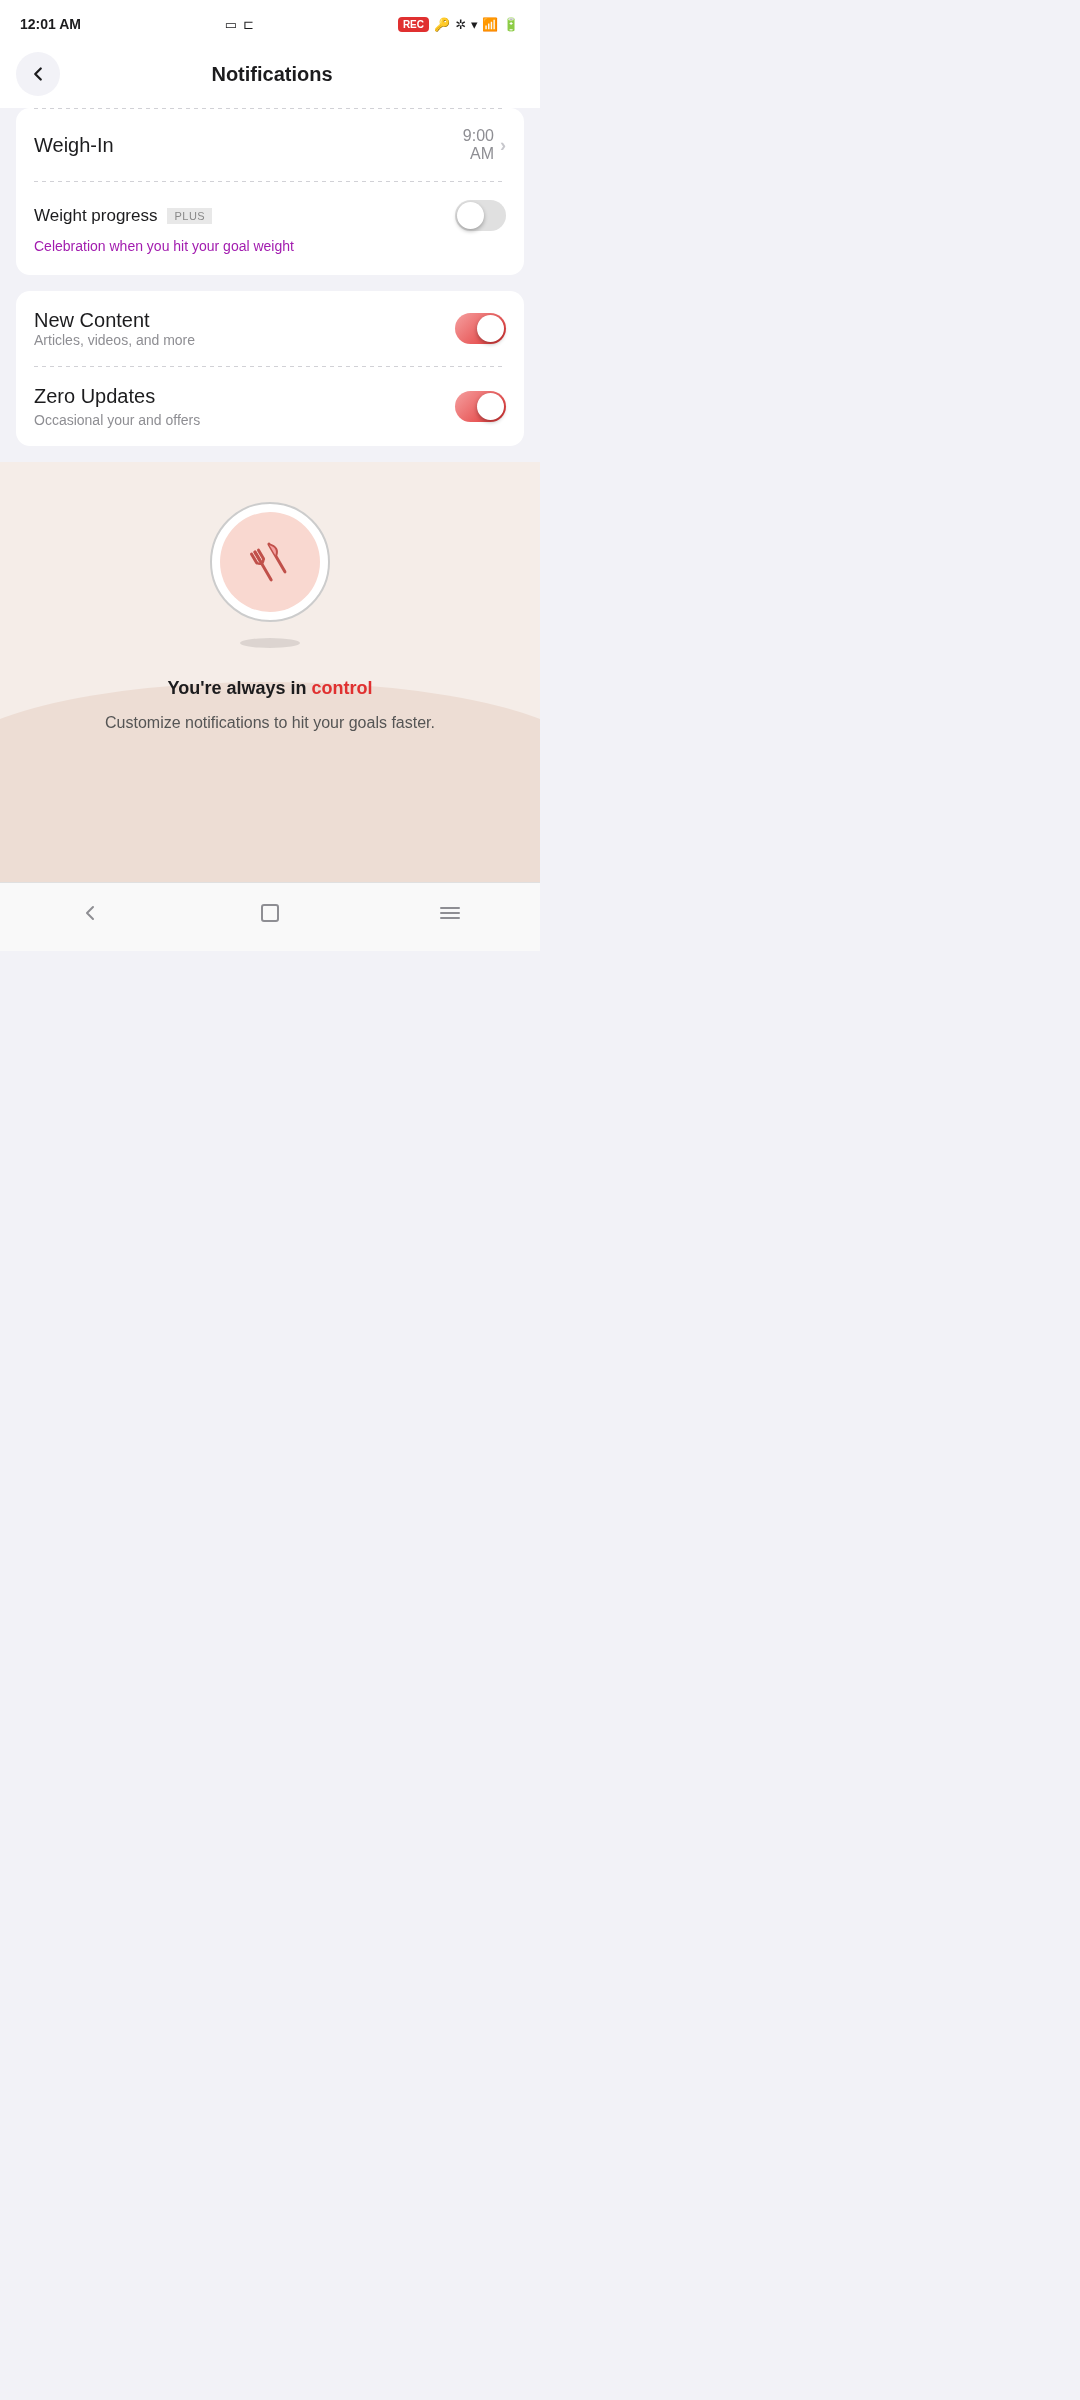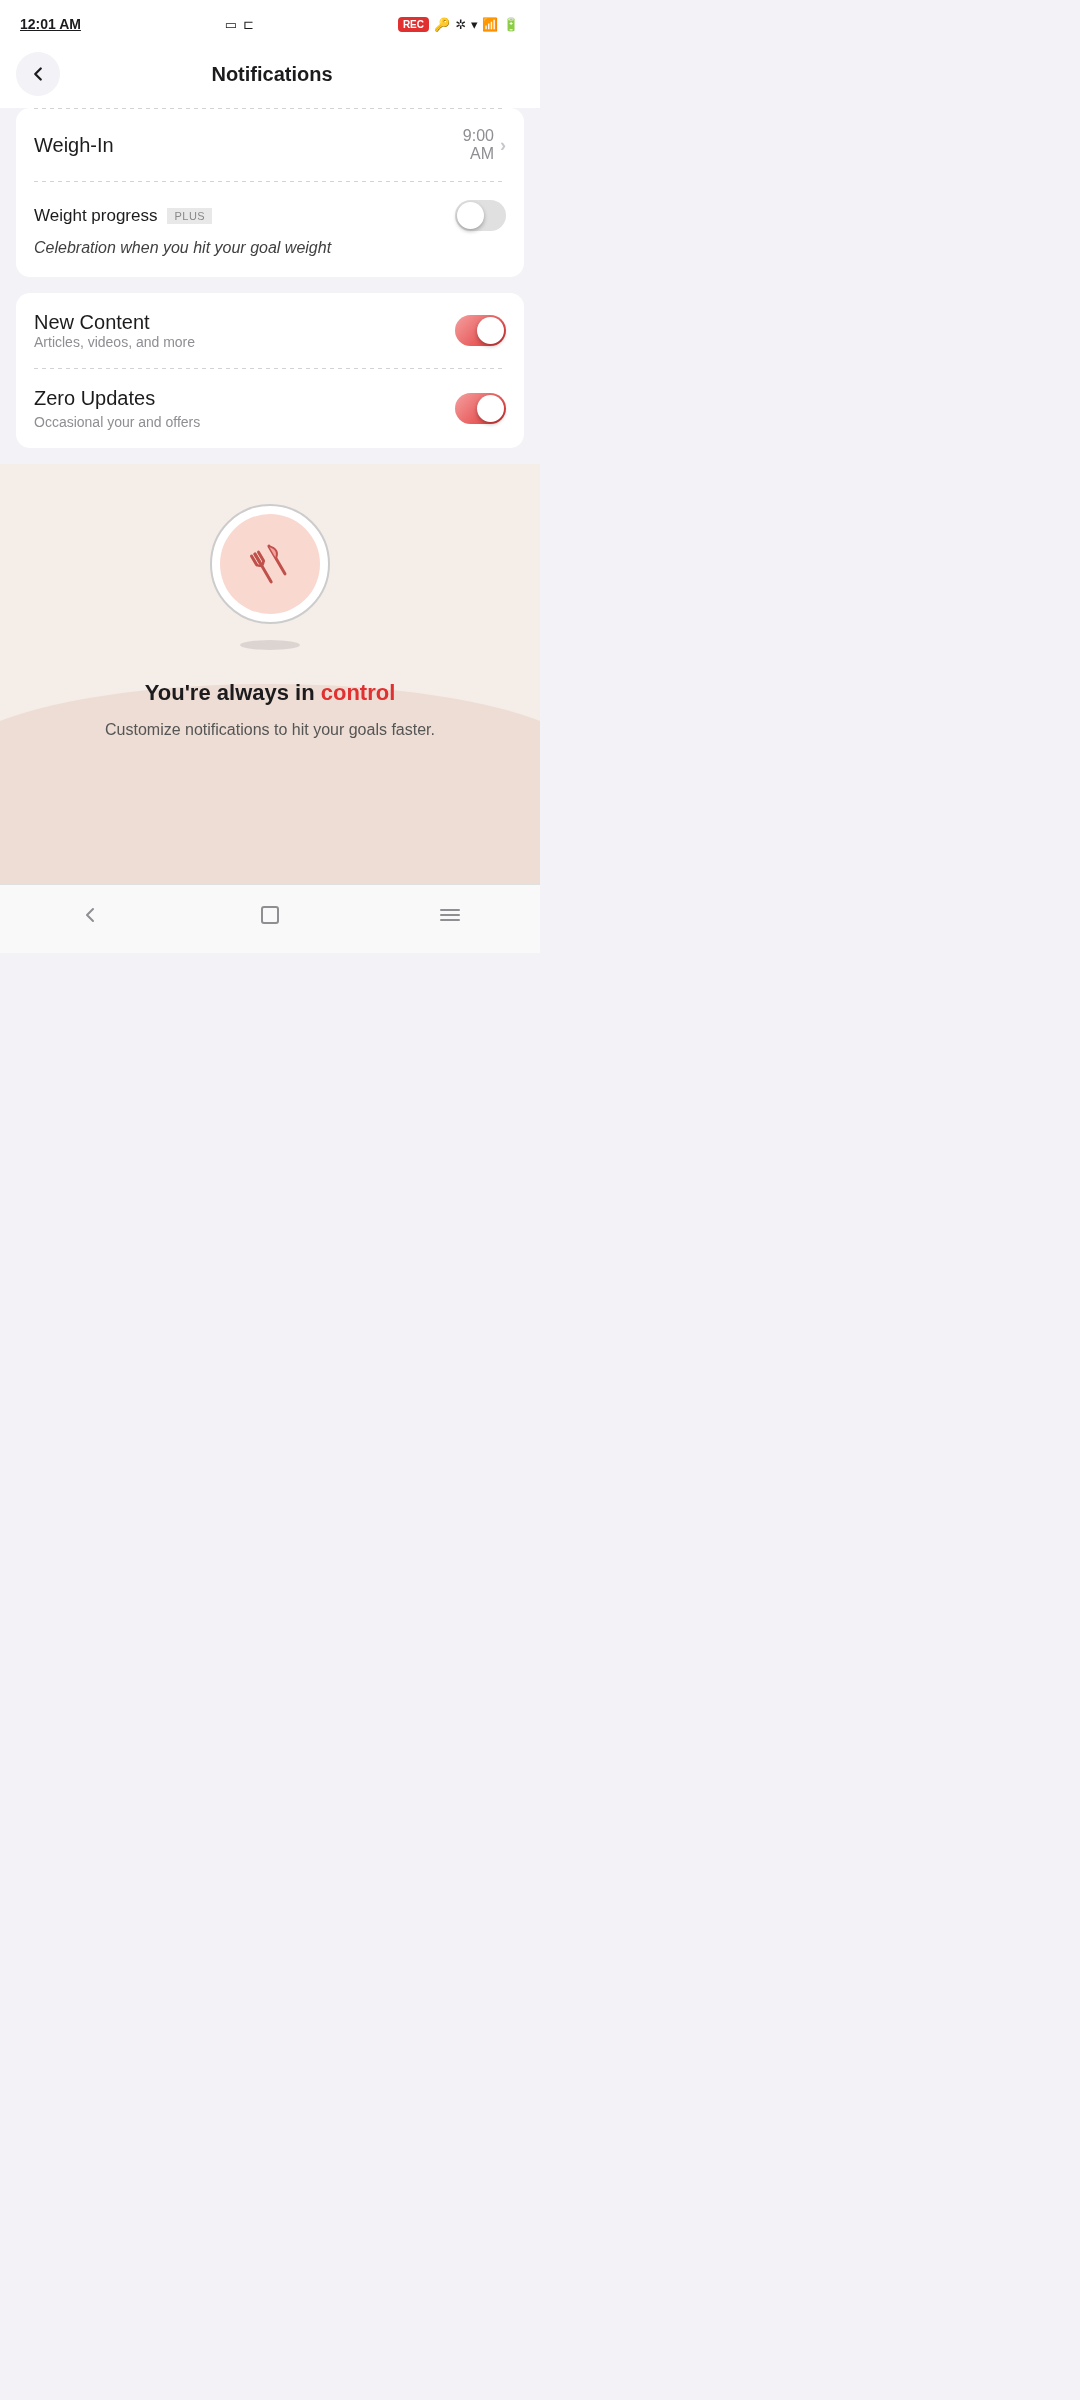--- a/index.html
+++ b/index.html
@@ -20,21 +20,20 @@
       justify-content: space-between;
       align-items: center;
       padding: 8px 20px 4px;
       background: #fff;
       height: 44px;
     }
     .status-left {
       font-size: 14px;
       font-weight: 600;
       color: #1c1c1e;
-      text-decoration: underline;
     }
     .status-center {
       display: flex;
       gap: 6px;
       align-items: center;
     }
     .status-right {
       display: flex;
       gap: 5px;
       align-items: center;
@@ -155,24 +154,23 @@
     .plus-badge {
       background: #e8e8e8;
       color: #888;
       font-size: 11px;
       font-weight: 400;
       padding: 2px 7px;
       border-radius: 0;
       letter-spacing: 0.5px;
     }
     .weight-desc {
-      font-size: 16px;
-      color: #404040;
+      font-size: 14px;
+      color: #a21caf;
       line-height: 1.4;
-      font-style: italic;
     }
 
     
     .toggle {
       width: 51px;
       height: 31px;
       border-radius: 16px;
       position: relative;
       cursor: pointer;
       flex-shrink: 0;
@@ -257,21 +255,21 @@
       width: 60px;
       height: 10px;
       background: rgba(0,0,0,0.1);
       border-radius: 50%;
       margin-bottom: 30px;
       position: relative;
       z-index: 1;
     }
 
     .promo-title {
-      font-size: 22px;
+      font-size: 18px;
       font-weight: 800;
       color: #1c1c1e;
       text-align: center;
       position: relative;
       z-index: 1;
       margin-bottom: 12px;
     }
     .promo-title .accent {
       color: #e03030;
     }

